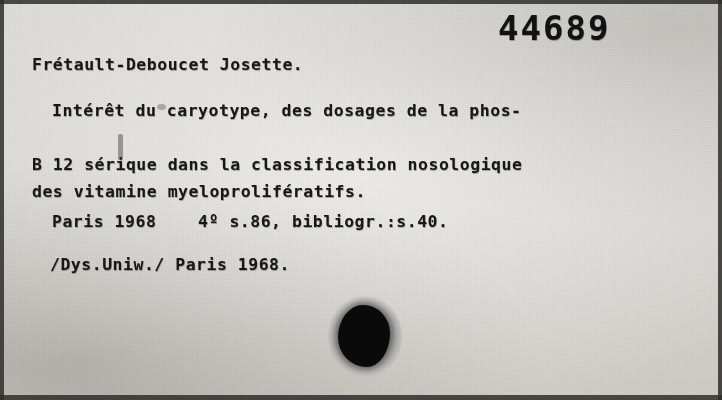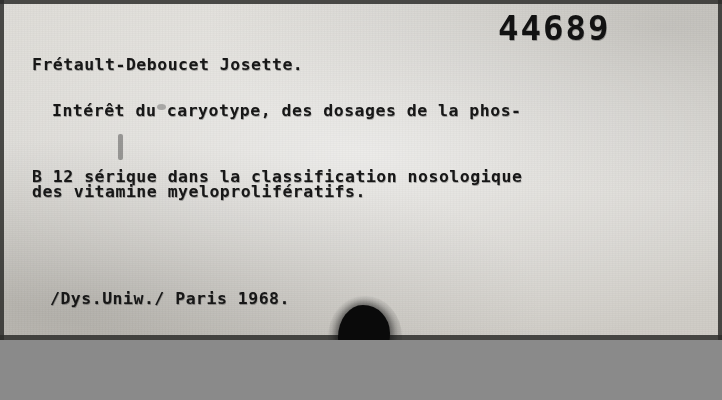--- a/index.html
+++ b/index.html
@@ -3,21 +3,21 @@
 <meta charset="utf-8">
 <style>
   html, body {
     margin: 0;
     padding: 0;
     background: #8a8a8a;
   }
   #card {
     position: relative;
     width: 722px;
-    height: 340px;
+    height: 400px;
     overflow: hidden;
     background: #d8d6d2;
     font-family: "DejaVu Sans Mono", monospace;
   }
   
   #paper {
     position: absolute;
     inset: 0;
     background:
       radial-gradient(ellipse 120% 100% at 50% 45%, rgba(255,255,255,0.55) 0%, rgba(255,255,255,0.0) 60%),
@@ -66,24 +66,24 @@
     font-size: 16.5px;
     font-weight: 700;
   }
   .body-line {
     font-size: 16.5px;
     font-weight: 700;
     left: 32px;
   }
   #t1 { top: 101px; left: 52px; }
   #t2 { top: 128px; }
-  #t3 { top: 155px; margin-top: 12px; }
+  #t3 { top: 155px; }
   #t4 { top: 182px; }
   #imprint { top: 212px; left: 52px; font-size: 16.5px; font-weight: 700; }
-  #note { top: 255px; left: 50px; font-size: 16.5px; font-weight: 700; margin-top: 34px; }
+  #note { top: 255px; left: 50px; font-size: 16.5px; font-weight: 700; }
 
   
   #blob {
     position: absolute;
     left: 338px;
     top: 305px;
     width: 52px;
     height: 62px;
     background: #0a0a0a;
     border-radius: 48% 52% 45% 55% / 52% 45% 55% 48%;
@@ -120,20 +120,21 @@
   <div id="edge-right"></div>
 
   <div class="txt" id="accession">44689</div>
 
   <div class="txt" id="author">Frétault-Deboucet Josette.</div>
 
   <div class="txt body-line" id="t1">Intérêt du caryotype, des dosages de la phos-</div>
   <div class="txt body-line" id="t3">B 12 sérique dans la classification nosologique</div>
   <div class="txt body-line" id="t4">des vitamine myeloprolifératifs.</div>
 
+  <div class="txt" id="imprint">Paris 1968    4º s.86, bibliogr.:s.40.</div>
   <div class="txt" id="note">/Dys.Uniw./ Paris 1968.</div>
 
   <div id="blob-smudge"></div>
   <div id="blob"></div>
 
   <div class="smudge" id="sm1"></div>
   <div class="smudge" id="sm2"></div>
 </div>
 
 </body></html>

